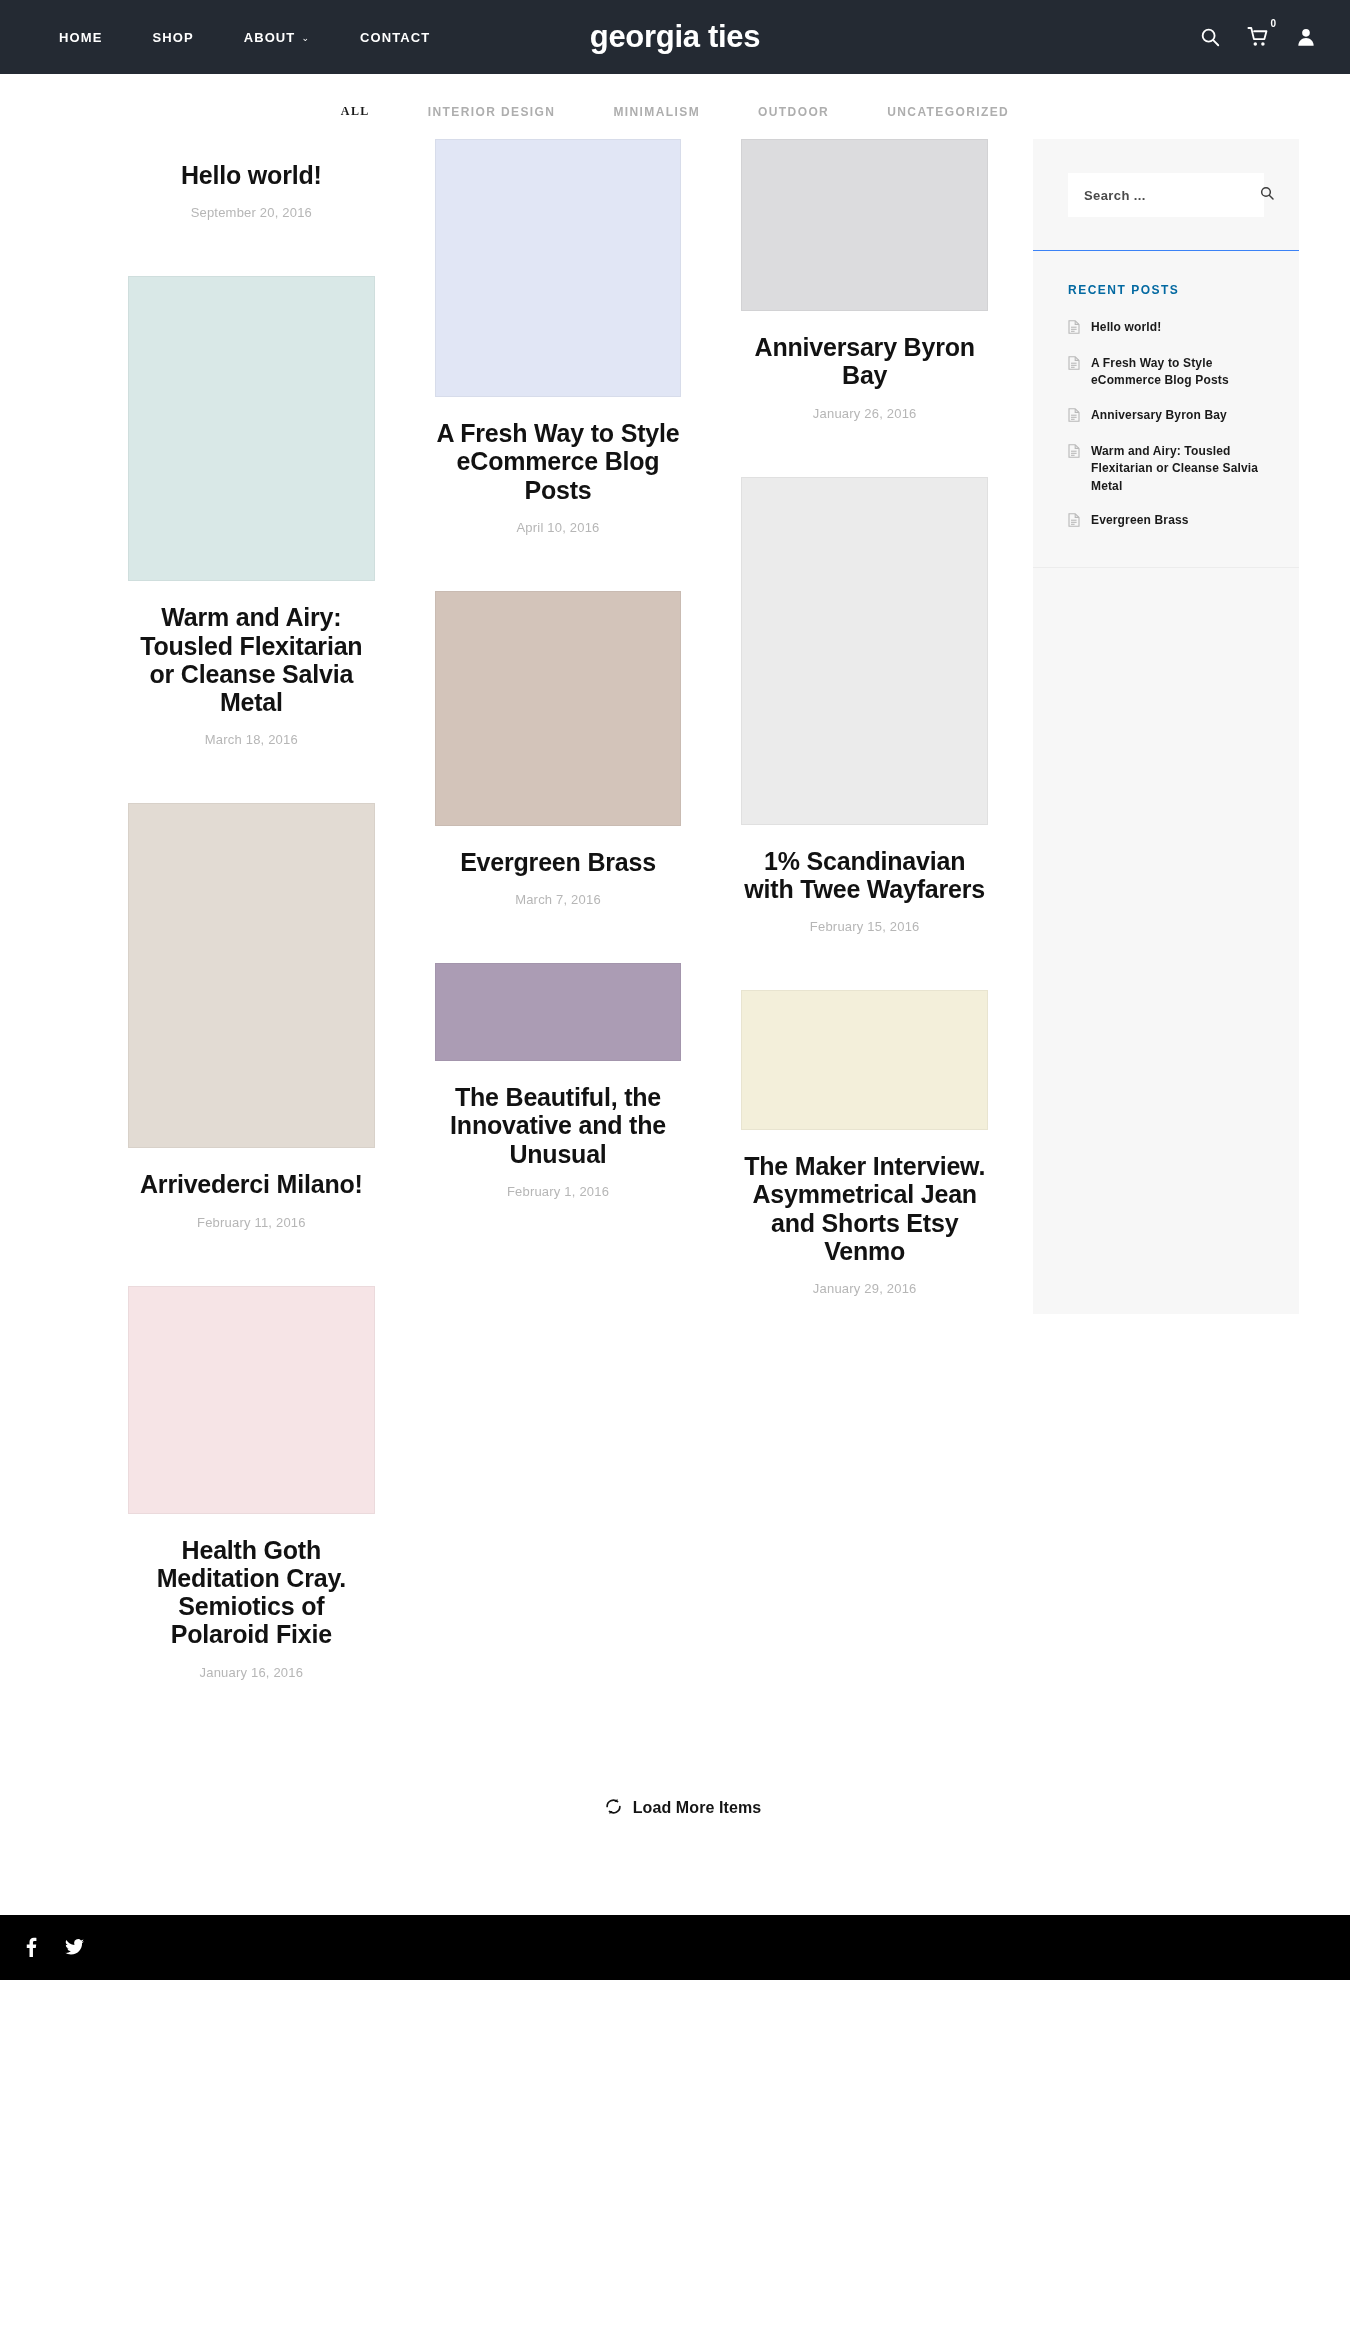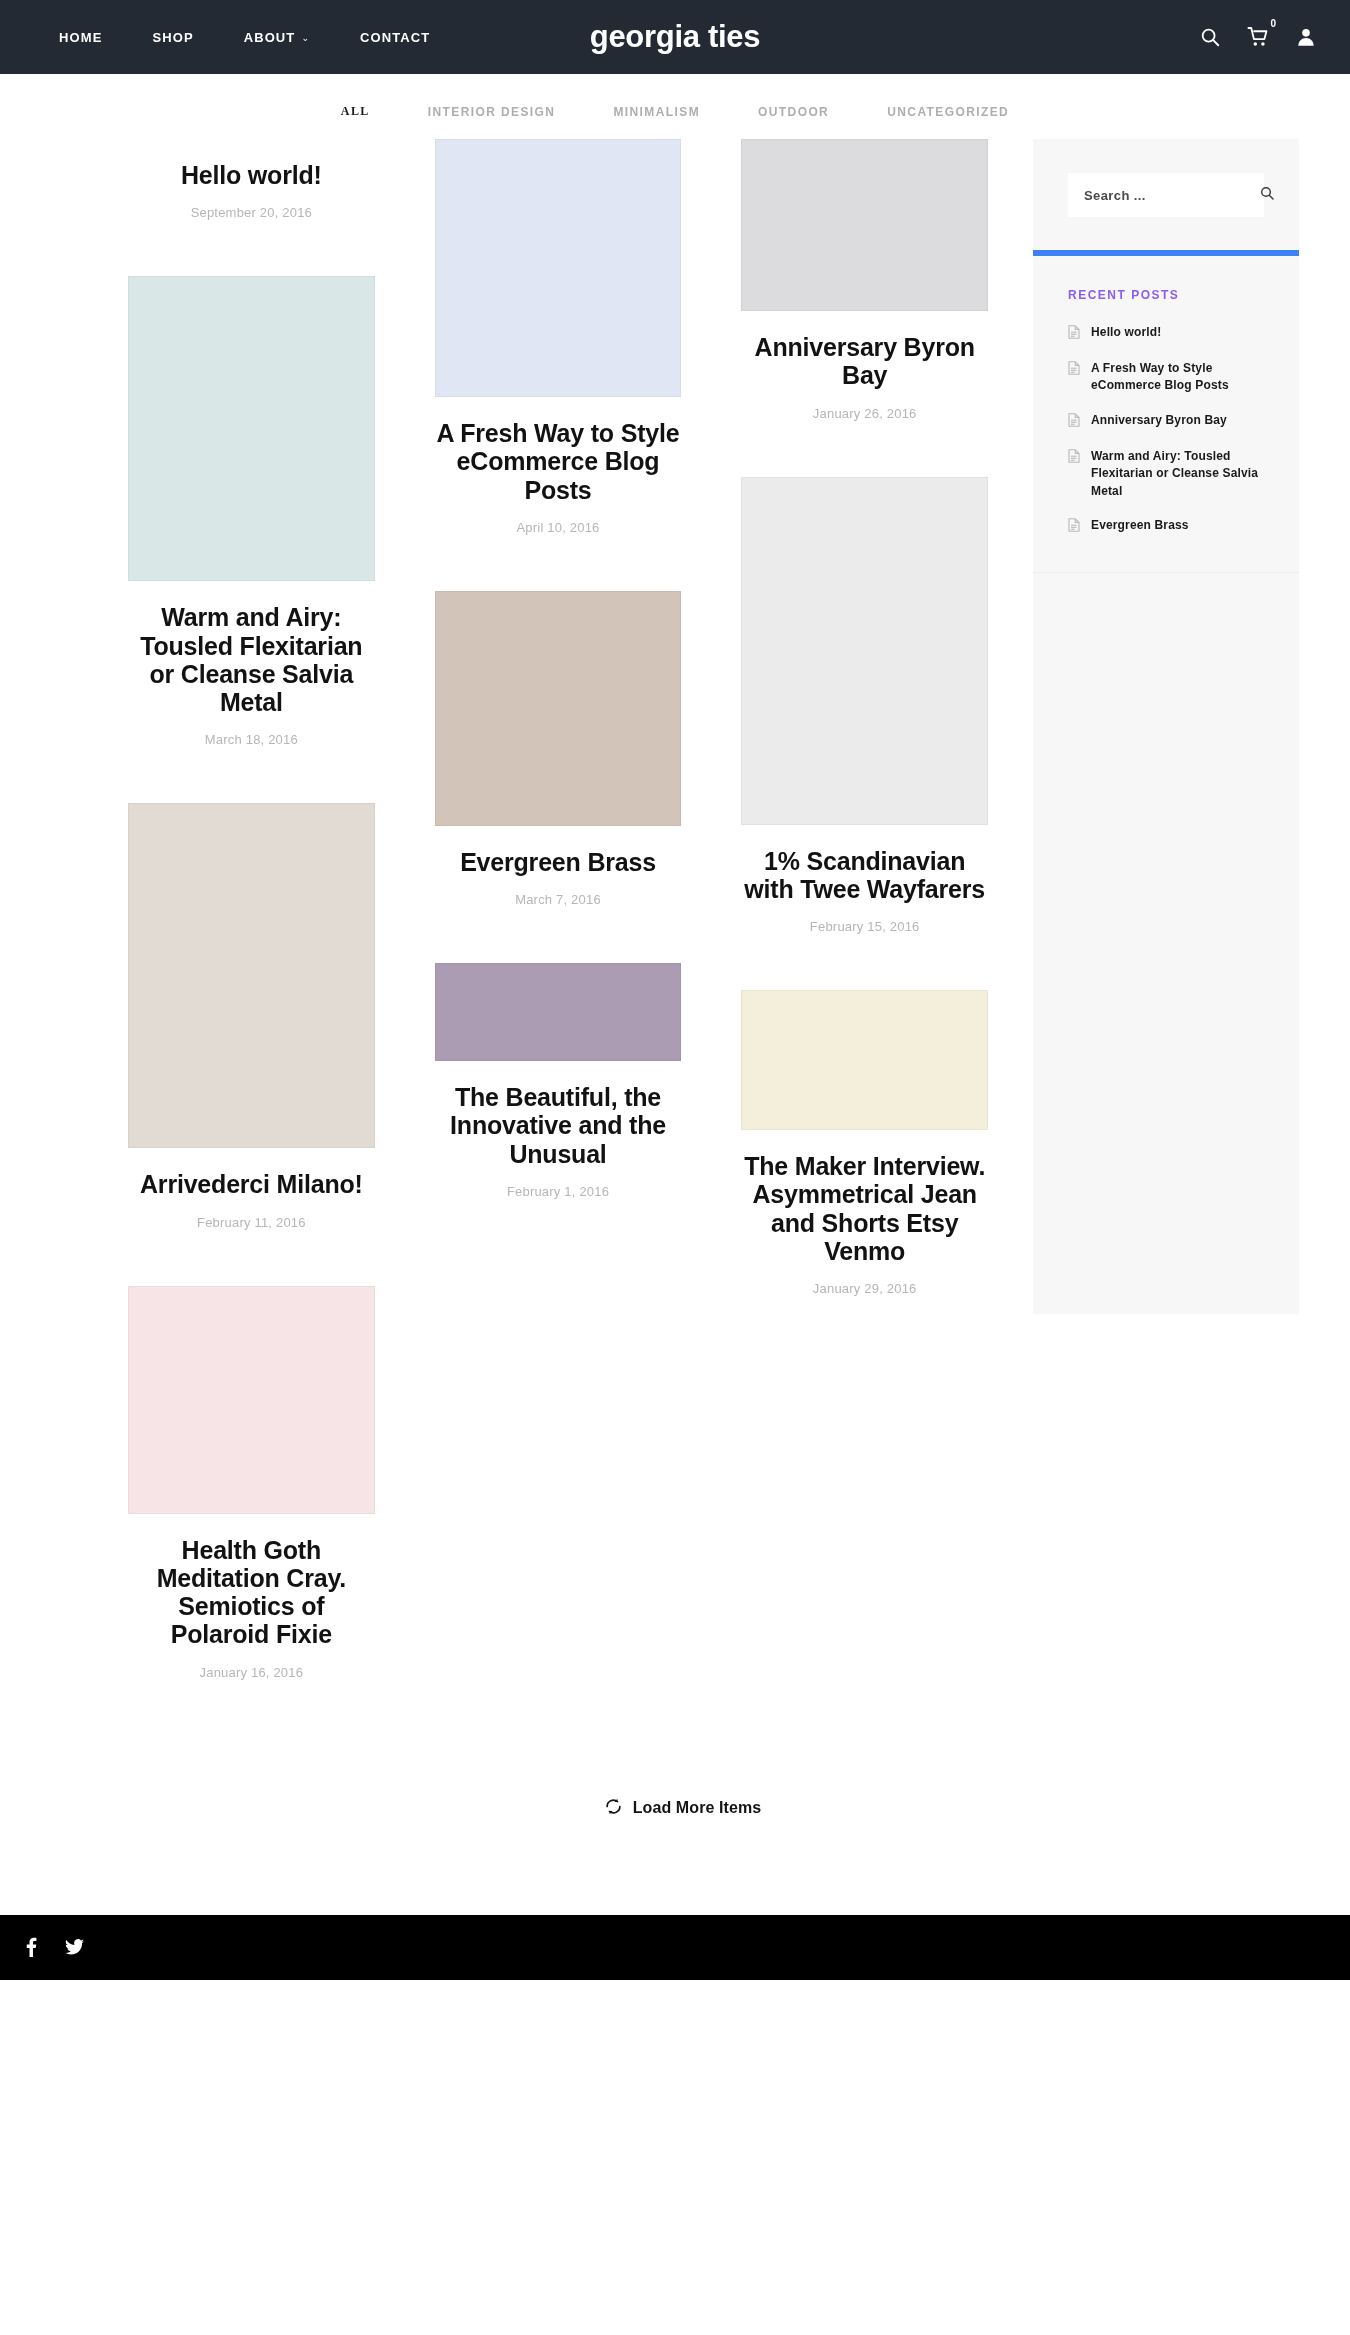--- a/index.html
+++ b/index.html
@@ -130,21 +130,21 @@
 
   
   .sidebar {
     width: 266px;
     margin-left: 15px;
     background: #f7f7f7;
     min-height: 1175px;
   }
   .widget-search {
     padding: 34px 35px 33px 35px;
-    border-bottom: 6px solid #3b82f6;
+    border-bottom: 1px solid #3b82f6;
   }
   .search-box {
     background: #ffffff;
     height: 44px;
     display: flex;
     align-items: center;
     padding: 0 14px 0 16px;
   }
   .search-box input {
     border: 0;
@@ -156,21 +156,21 @@
     font-weight: bold;
     color: #4a4a4a;
     letter-spacing: 0.4px;
   }
   .search-box input::placeholder { color: #4a4a4a; opacity: 1; }
   .widget-recent { padding: 32px 35px 36px 35px; border-bottom: 1px solid #ececec; }
   .widget-title {
     font-size: 12px;
     letter-spacing: 1.5px;
     font-weight: bold;
-    color: #8b5cf6;
+    color: #0369a1;
     margin-bottom: 22px;
   }
   .recent-item {
     display: flex;
     align-items: flex-start;
     gap: 11px;
     margin-bottom: 17px;
     cursor: pointer;
   }
   .recent-item:last-child { margin-bottom: 0; }

